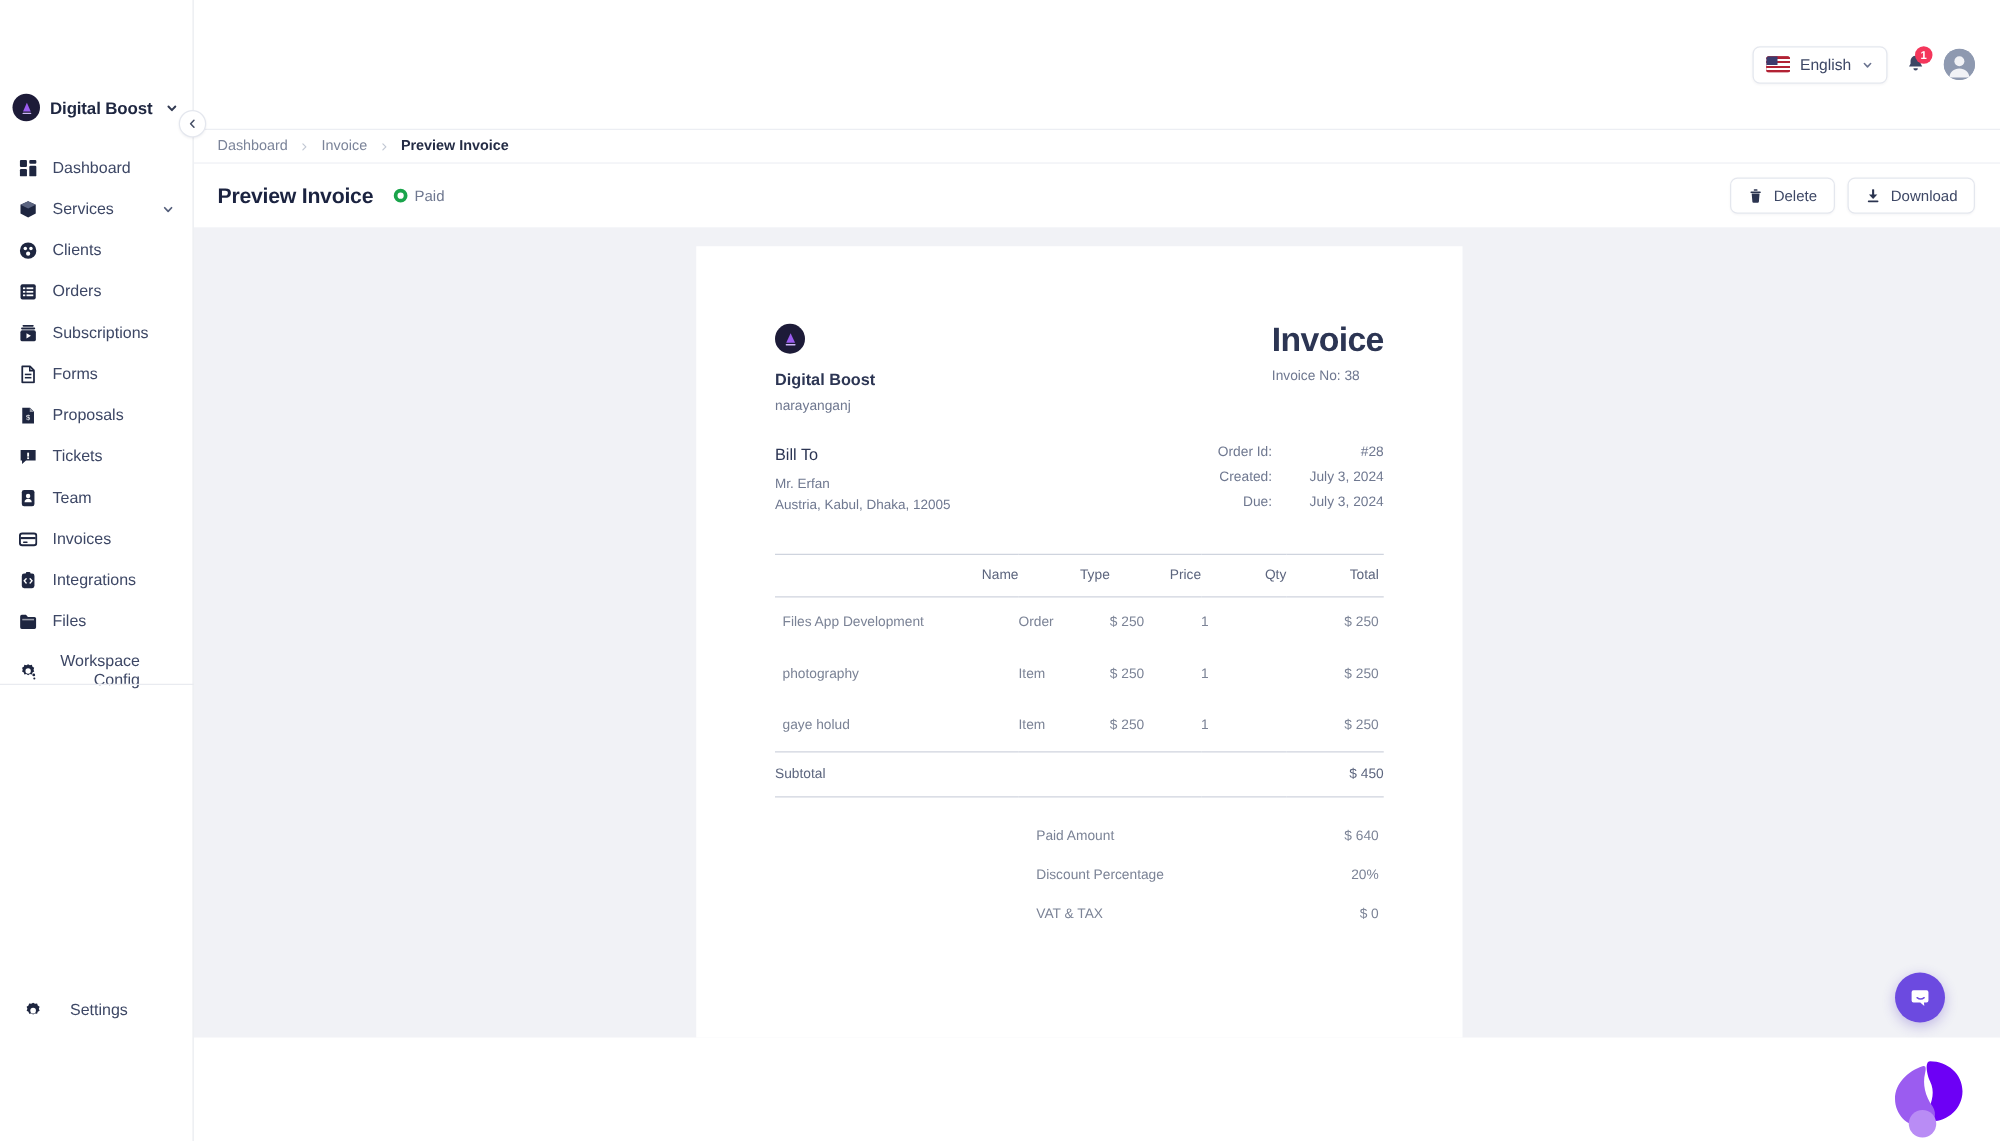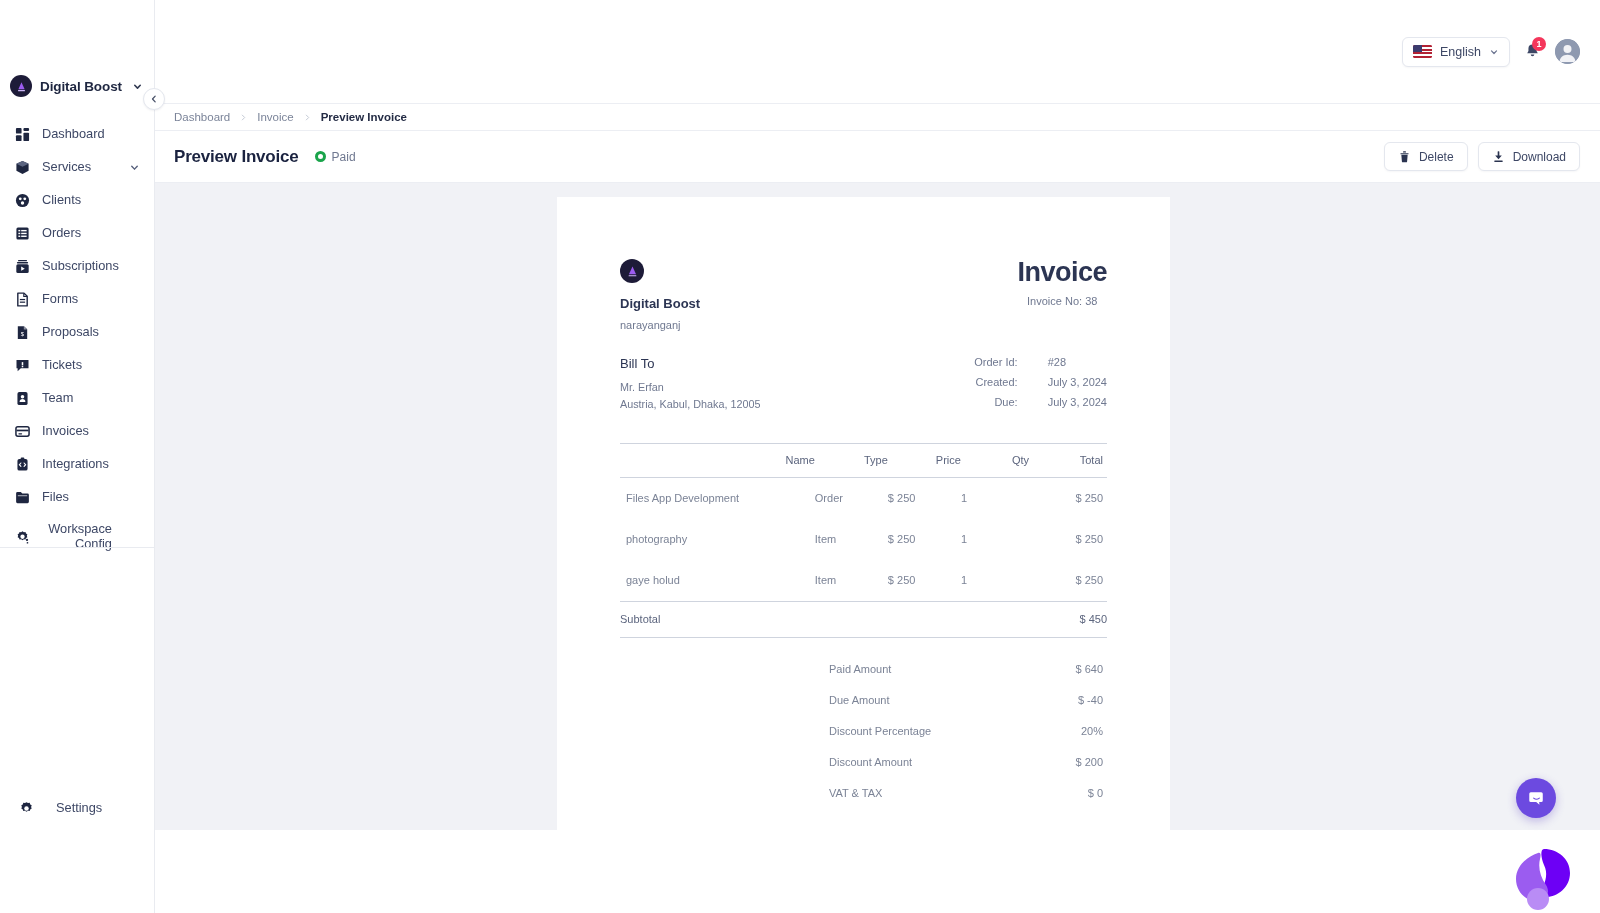--- a/index.html
+++ b/index.html
@@ -278,36 +278,36 @@
     font-weight: bold;
     color: #2c3553;
     text-align: right;
     letter-spacing: -0.5px;
     line-height: 1;
   }
   .inv-no {
     margin-top: 9px;
     font-size: 11px;
     color: #6f7890;
-    text-align: center;
+    text-align: left;
   }
 
   .inv-mid { display: flex; justify-content: space-between; margin-top: 25px; }
   .billto-label { font-size: 13px; color: #2c3553; }
   .billto-line { margin-top: 9px; font-size: 10.8px; color: #6f7890; line-height: 1.45; }
 
   .meta-table { border-collapse: collapse; }
   .meta-table td {
     font-size: 11px;
     color: #6f7890;
     padding: 0 0 8px 0;
     white-space: nowrap;
   }
   .meta-table td.k { text-align: right; padding-right: 30px; }
-  .meta-table td.v { text-align: left; }
+  .meta-table td.v { text-align: right; }
 
   .items {
     width: 100%;
     border-collapse: collapse;
     margin-top: 27px;
   }
   .items thead th {
     font-size: 11px;
     font-weight: normal;
     color: #5c657e;
@@ -736,30 +736,22 @@
         </tbody>
       </table>
 
       <table class="totals">
         <tbody>
           <tr>
             <td class="k">Paid Amount</td>
             <td class="v">$ 640</td>
           </tr>
           <tr>
-            <td class="k">Due Amount</td>
-            <td class="v">$ -40</td>
-          </tr>
-          <tr>
             <td class="k">Discount Percentage</td>
             <td class="v">20%</td>
-          </tr>
-          <tr>
-            <td class="k">Discount Amount</td>
-            <td class="v">$ 200</td>
           </tr>
           <tr>
             <td class="k">VAT &amp; TAX</td>
             <td class="v">$ 0</td>
           </tr>
 
         </tbody>
       </table>
 
     </section>

